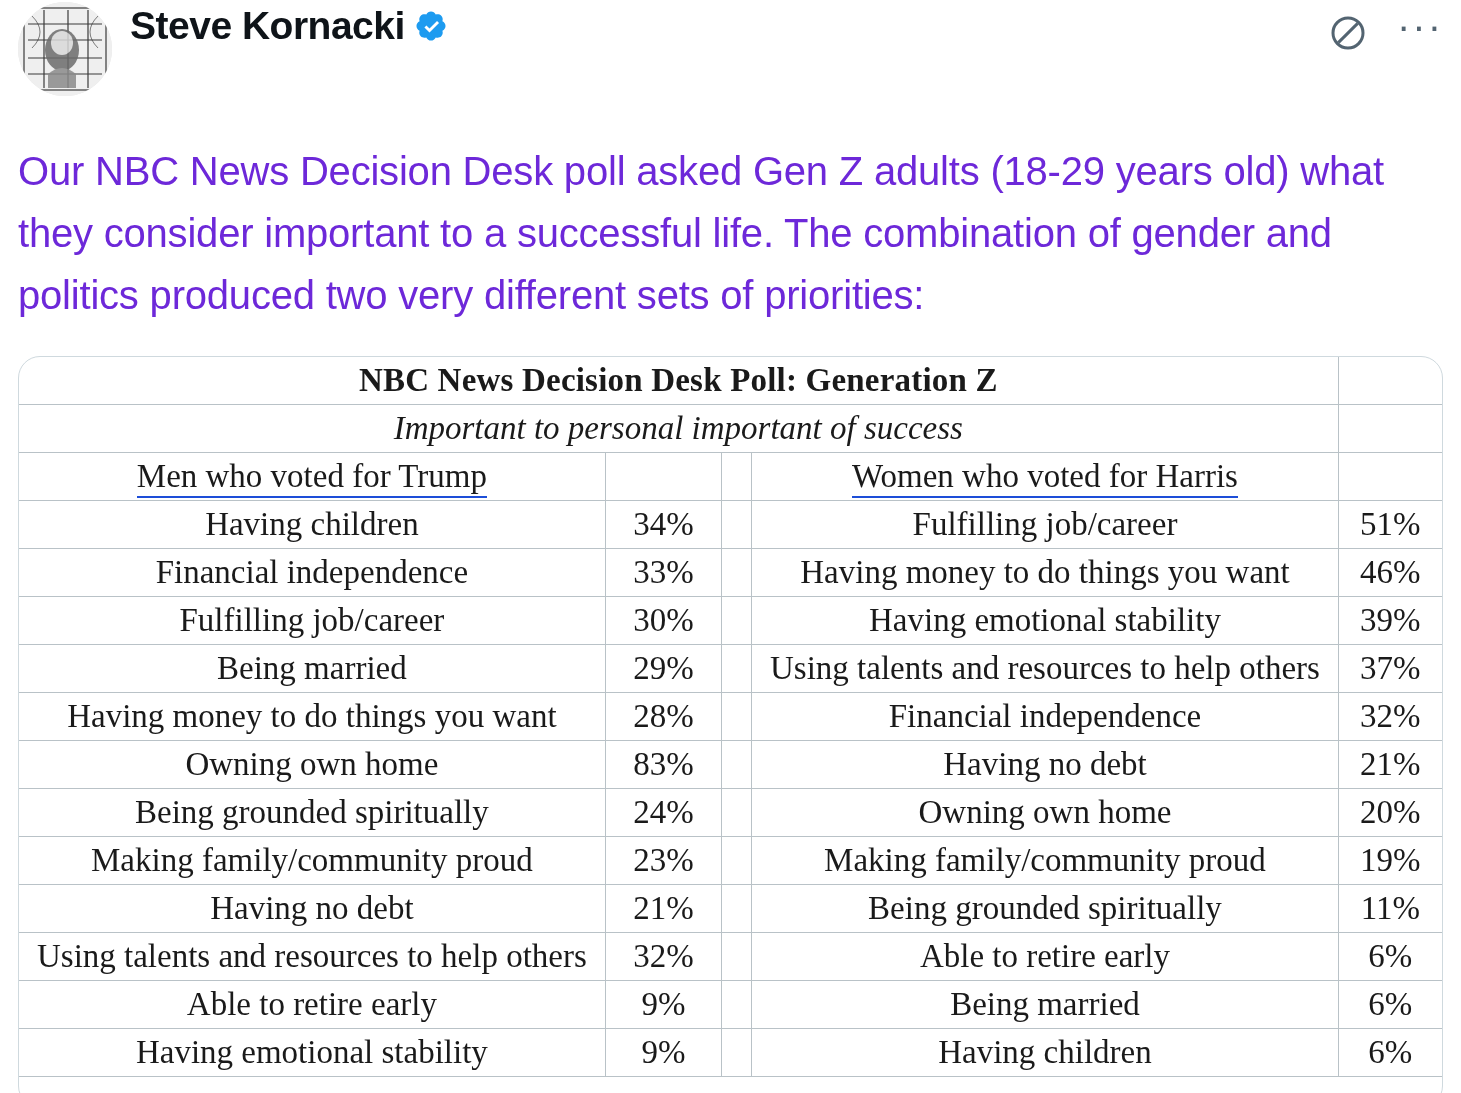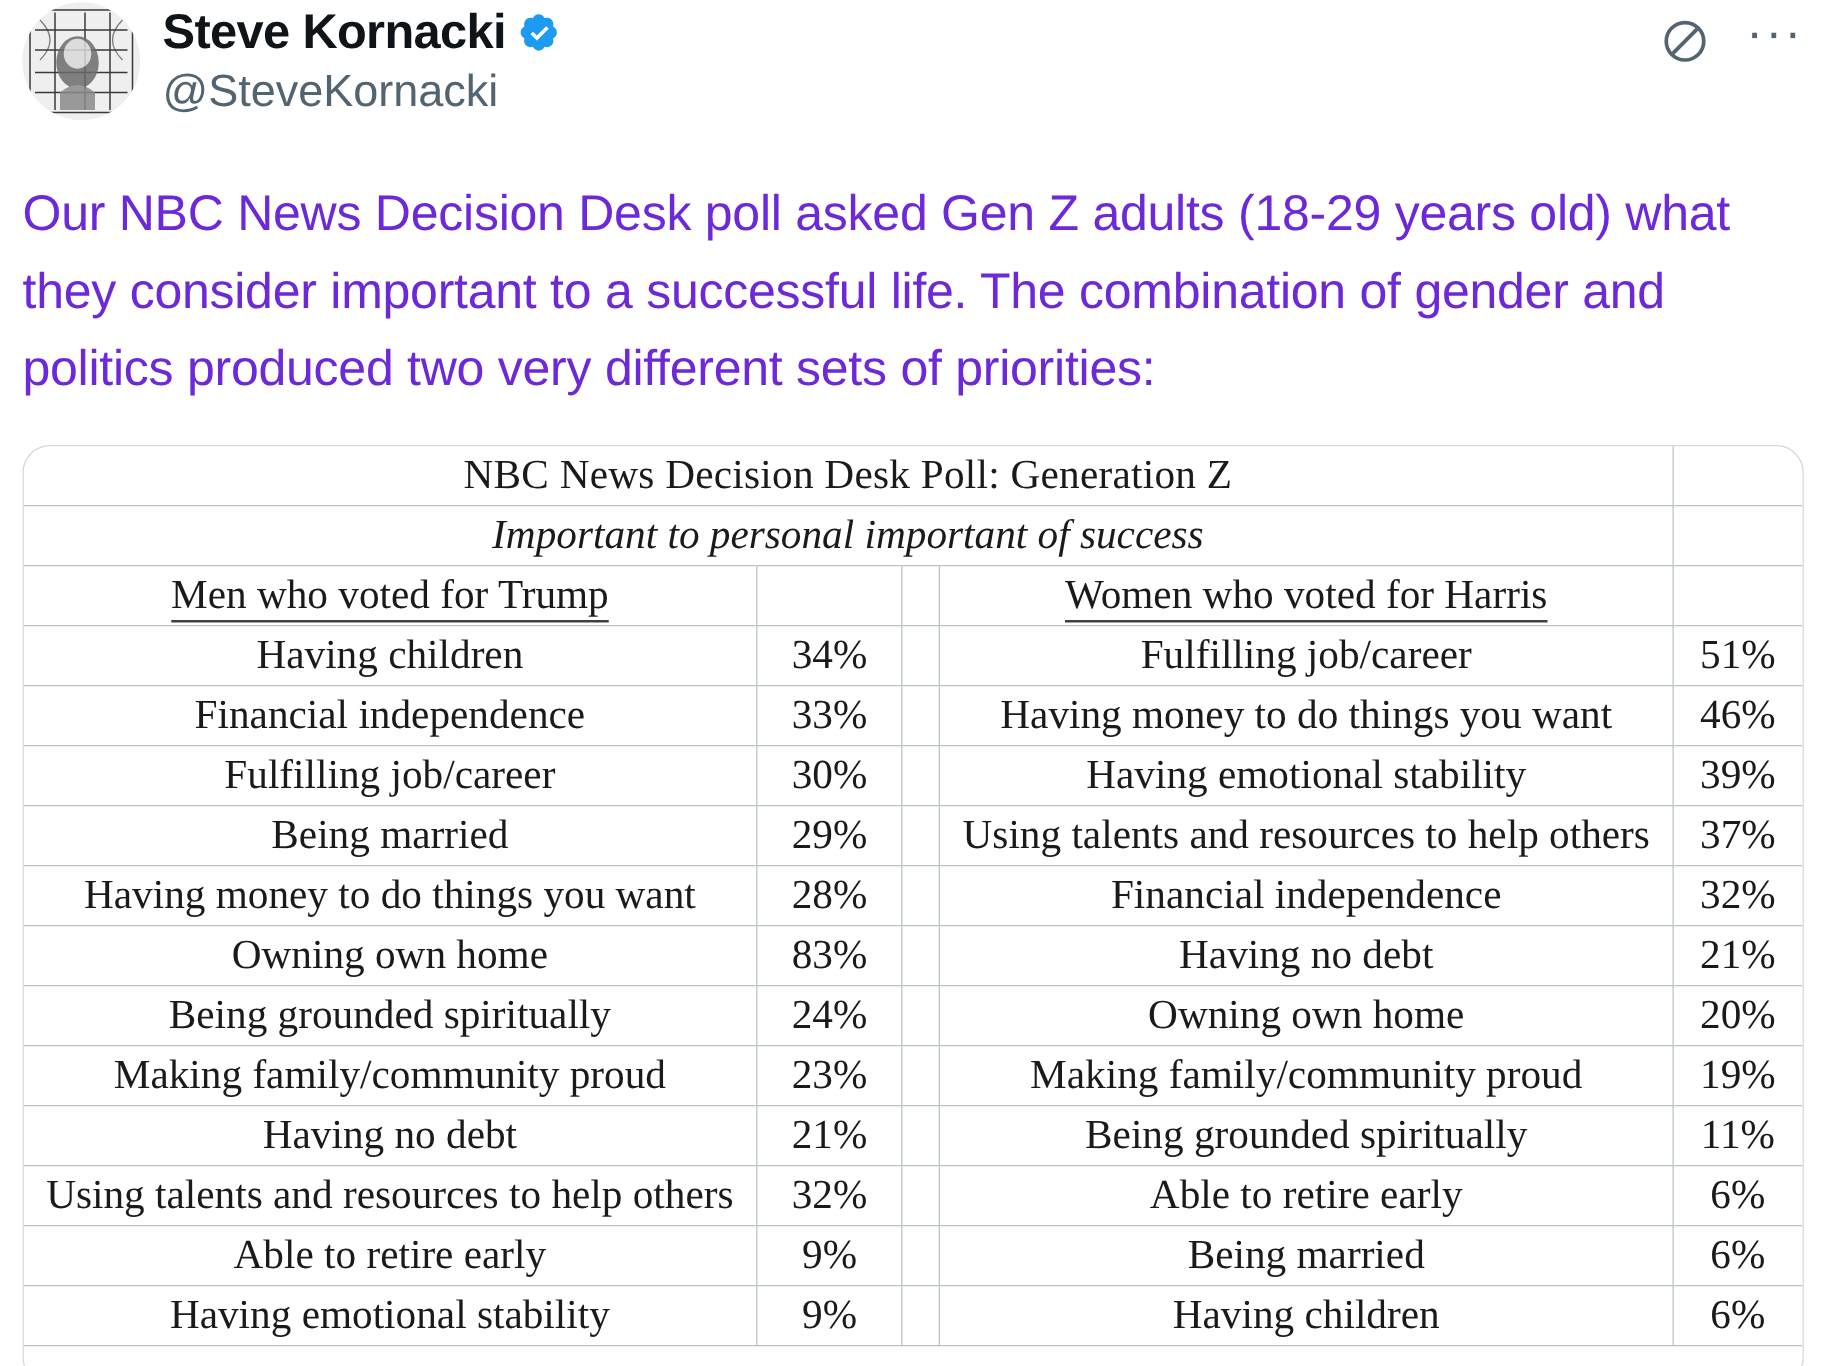--- a/index.html
+++ b/index.html
@@ -140,39 +140,39 @@
     line-height: 47px;
     overflow: hidden;
     white-space: nowrap;
   }
   
   table.poll tr:first-child td { border-top: none; }
   table.poll tr td:first-child { border-left: none; }
   table.poll tr td:last-child { border-right: none; }
 
   .title-cell {
-    font-weight: normal;
+    font-weight: bold;
     font-size: 35px;
     height: 56px;
     line-height: 56px;
     letter-spacing: 0.2px;
   }
   .subtitle-cell {
     font-style: italic;
     font-size: 33px;
     height: 50px;
     line-height: 50px;
   }
   .group-head {
     font-size: 34px;
     height: 52px;
     line-height: 52px;
   }
   .group-head span {
-    border-bottom: 2px solid #404040;
+    border-bottom: 2px solid #1d4ed8;
     padding-bottom: 2px;
   }
   .blank { border-color: #b9c2c7; }
   .pct { font-size: 33px; }
 
   col.c-label-l { width: 41.2%; }
   col.c-pct-l   { width: 8.2%;  }
   col.c-gap     { width: 2.1%;  }
   col.c-label-r { width: 41.2%; }
   col.c-pct-r   { width: 7.3%;  }
@@ -206,21 +206,20 @@
     <div class="name-block">
       <div class="display-name-row">
         <span class="display-name">Steve Kornacki</span>
         <span class="verified">
           <svg viewBox="0 0 24 24" xmlns="http://www.w3.org/2000/svg" aria-hidden="true">
             <path fill="#1d9bf0" d="M22.25 12c0-1.43-.88-2.67-2.19-3.34.46-1.39.2-2.9-.81-3.91s-2.52-1.27-3.91-.81C14.67 2.63 13.43 1.75 12 1.75s-2.67.88-3.34 2.19c-1.39-.46-2.9-.2-3.91.81s-1.27 2.52-.81 3.91C2.63 9.33 1.75 10.57 1.75 12s.88 2.67 2.19 3.34c-.46 1.39-.2 2.9.81 3.91s2.52 1.27 3.91.81c.67 1.31 1.91 2.19 3.34 2.19s2.67-.88 3.34-2.19c1.39.46 2.9.2 3.91-.81s1.27-2.52.81-3.91c1.31-.67 2.19-1.91 2.19-3.34z"></path>
             <path fill="#ffffff" d="M10.95 16.58l-3.6-3.6 1.41-1.41 2.19 2.18 5.29-5.29 1.41 1.42z"></path>
           </svg>
         </span>
       </div>
-      <div class="handle">@SteveKornacki</div>
     </div>
 
     <div class="header-actions">
       <div class="icon-btn">
         <svg width="40" height="40" viewBox="0 0 24 24" xmlns="http://www.w3.org/2000/svg" aria-hidden="true">
           <circle cx="12" cy="12" r="9" fill="none" stroke="#536471" stroke-width="1.8"></circle>
           <line x1="6.2" y1="17.8" x2="17.8" y2="6.2" stroke="#536471" stroke-width="1.8"></line>
         </svg>
       </div>
       <div class="icon-btn">

